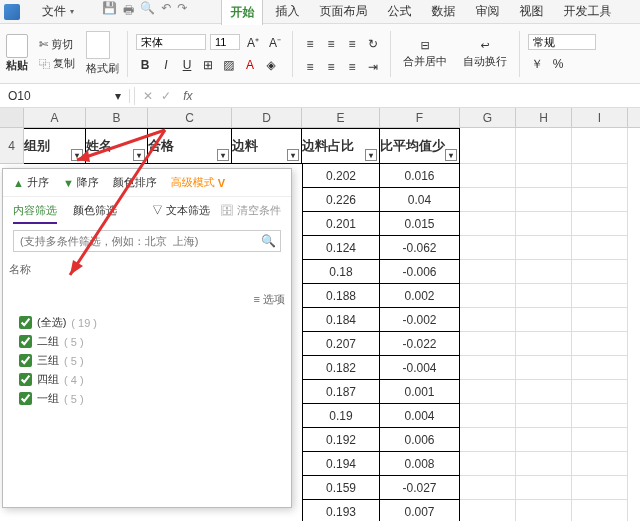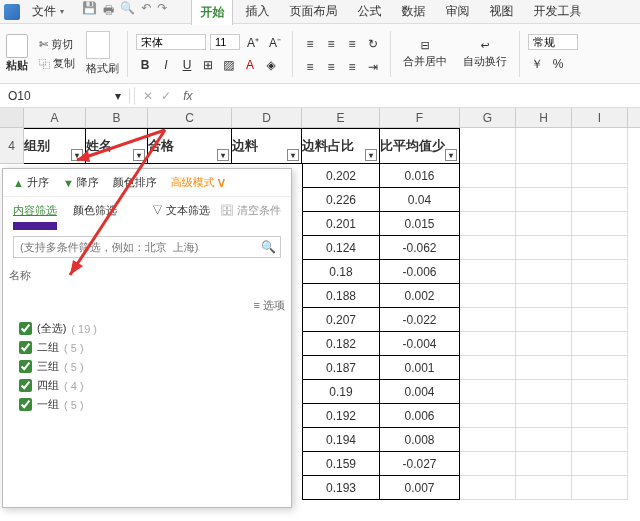--- a/index.html
+++ b/index.html
@@ -1,19 +1,19 @@
 <!DOCTYPE html>
 <html><head>
 <meta charset="utf-8">
 <style>
 * { box-sizing: border-box; margin: 0; padding: 0; font-family: "Microsoft YaHei", sans-serif; }
 body { background: #fff; font-size: 12px; color: #333; width: 640px; height: 521px; overflow: hidden; position: relative; }
 
 
-.menubar { height: 24px; background: #f5f5f5; display: flex; align-items: center; padding: 0 4px; gap: 4px; border-bottom: 1px solid #ddd; }
+.menubar { height: 24px; background: #f5f5f5; display: flex; align-items: center; padding: 0 4px; gap: 14px; border-bottom: 1px solid #ddd; }
 .menubar .logo { width: 16px; height: 16px; background: linear-gradient(135deg,#4a90d9,#2e6db5); border-radius: 2px; }
 .menubar .file-btn { display: flex; align-items: center; gap: 4px; padding: 2px 8px; cursor: pointer; }
 .menubar .caret { font-size: 8px; color: #666; }
 .menubar .qat { display: flex; gap: 6px; margin-left: 6px; }
 .menubar .qat span { opacity: .6; cursor: pointer; }
 .menubar .tabs { display: flex; margin-left: 20px; gap: 4px; }
 .menubar .tab { padding: 4px 8px; cursor: pointer; }
 .menubar .tab.active { background: #fff; border: 1px solid #ccc; border-bottom: none; color: #3b8b3b; font-weight: bold; }
 
 
@@ -56,21 +56,21 @@
 .drow .dc.f { width: 80px; }
 .drow .blank { width: 56px; border-right: 1px solid #ddd; border-bottom: 1px solid #ddd;}
 
 
 .filter-panel { position: absolute; left: 2px; top: 168px; width: 290px; height: 340px; background: #fff; border: 1px solid #bbb; box-shadow: 2px 2px 8px rgba(0,0,0,.2); z-index: 10; }
 .fp-top { display: flex; gap: 14px; padding: 6px 10px; border-bottom: 1px solid #eee; font-size: 11px; }
 .fp-top .sort { display: flex; align-items: center; gap: 3px; cursor: pointer; }
 .fp-top .adv { color: #ff8800; }
 .fp-tabs { display: flex; gap: 16px; padding: 6px 10px 0; font-size: 11px; }
 .fp-tabs .t { padding-bottom: 4px; cursor: pointer; }
-.fp-tabs .t.active { color: #3b8b3b; border-bottom: 8px solid #4c1d95; text-decoration: underline; }
+.fp-tabs .t.active { color: #3b8b3b; border-bottom: 2px solid #4c1d95; }
 .fp-tabs .right { margin-left: auto; display: flex; gap: 10px; }
 .fp-search { margin: 6px 10px; position: relative; }
 .fp-search input { width: 100%; padding: 4px 22px 4px 6px; border: 1px solid #ccc; font-size: 11px; }
 .fp-search .mag { position: absolute; right: 5px; top: 4px; color: #888; }
 .fp-head { display: flex; padding: 4px 6px; font-size: 11px; color: #666; }
 .fp-head .opt { margin-left: auto; margin-top: 30px; }
 .fp-list { padding: 2px 10px; }
 .fp-item { display: flex; align-items: center; gap: 5px; padding: 2px 6px; font-size: 11px; }
 .fp-item input { accent-color: #3b8b3b; }
 .fp-item .cnt { color: #aaa; }
@@ -158,21 +158,21 @@
   <div class="wide-btn">
     <span>⊟</span>
     <span>合并居中</span>
   </div>
   <div class="wide-btn">
     <span>↩</span>
     <span>自动换行</span>
   </div>
   <div class="vsep"></div>
   <div class="grp">
-    <input class="combo" style="width: 50px;" value="常规">
+    <input class="combo" style="width: 68px;" value="常规">
     <div class="btn-row">
       <span class="tbtn">￥</span>
       <span class="tbtn">%</span>
     </div>
   </div>
 </div>
 
 <div class="fbar">
   <div class="namebox">
     <span>O10</span>
@@ -261,20 +261,27 @@
       <div class="drow">
         <div class="dc e">0.18</div>
         <div class="dc f">-0.006</div>
         <div class="blank"></div>
         <div class="blank"></div>
         <div class="blank"></div>
       </div>
       <div class="drow">
         <div class="dc e">0.188</div>
         <div class="dc f">0.002</div>
+        <div class="blank"></div>
+        <div class="blank"></div>
+        <div class="blank"></div>
+      </div>
+      <div class="drow">
+        <div class="dc e">0.184</div>
+        <div class="dc f">-0.002</div>
         <div class="blank"></div>
         <div class="blank"></div>
         <div class="blank"></div>
       </div>
       <div class="drow">
         <div class="dc e">0.207</div>
         <div class="dc f">-0.022</div>
         <div class="blank"></div>
         <div class="blank"></div>
         <div class="blank"></div>

